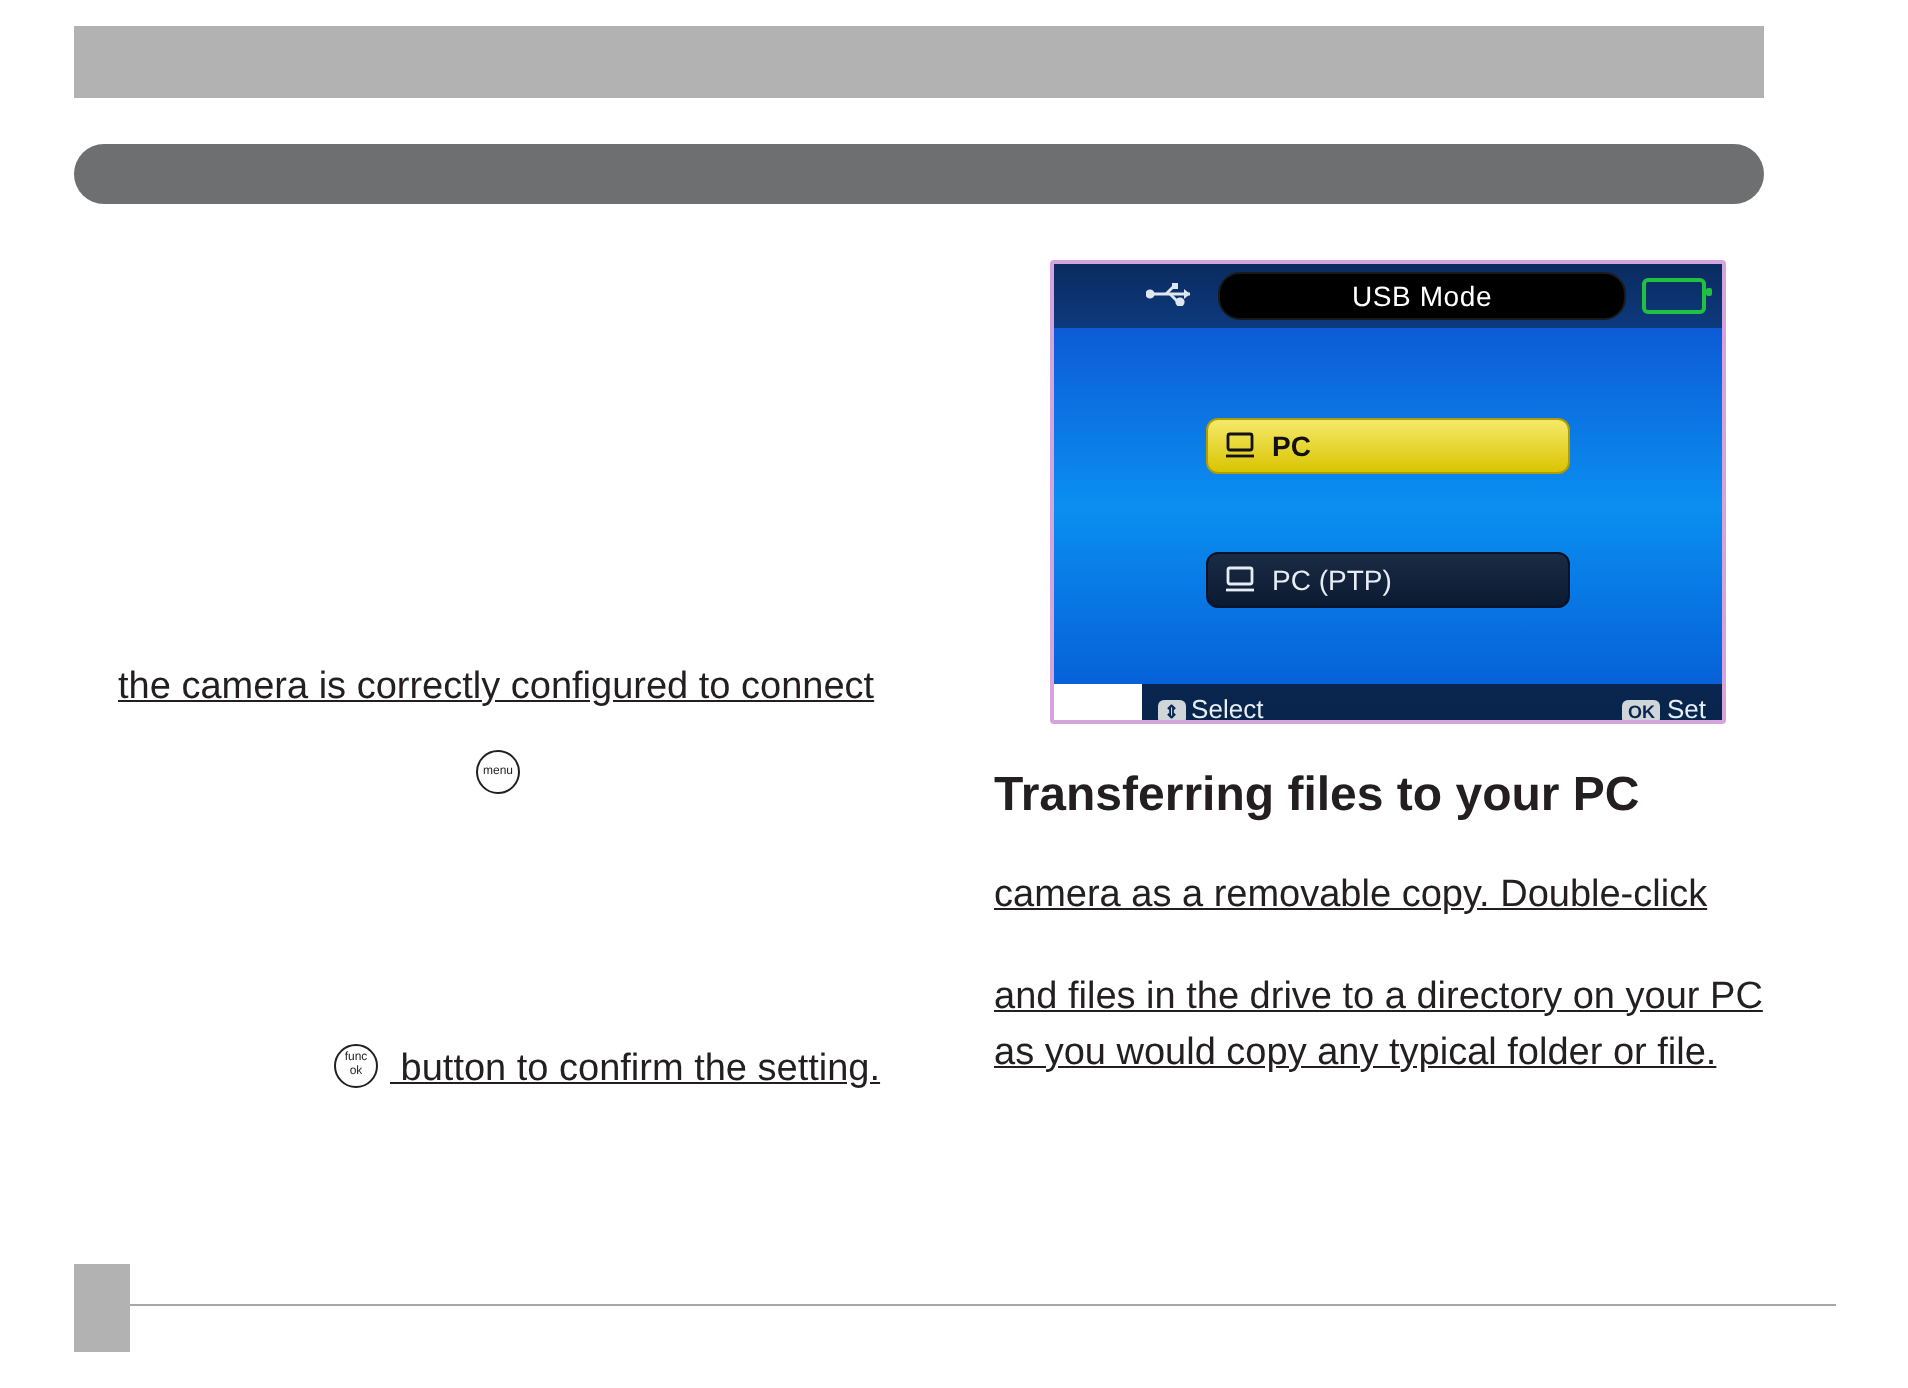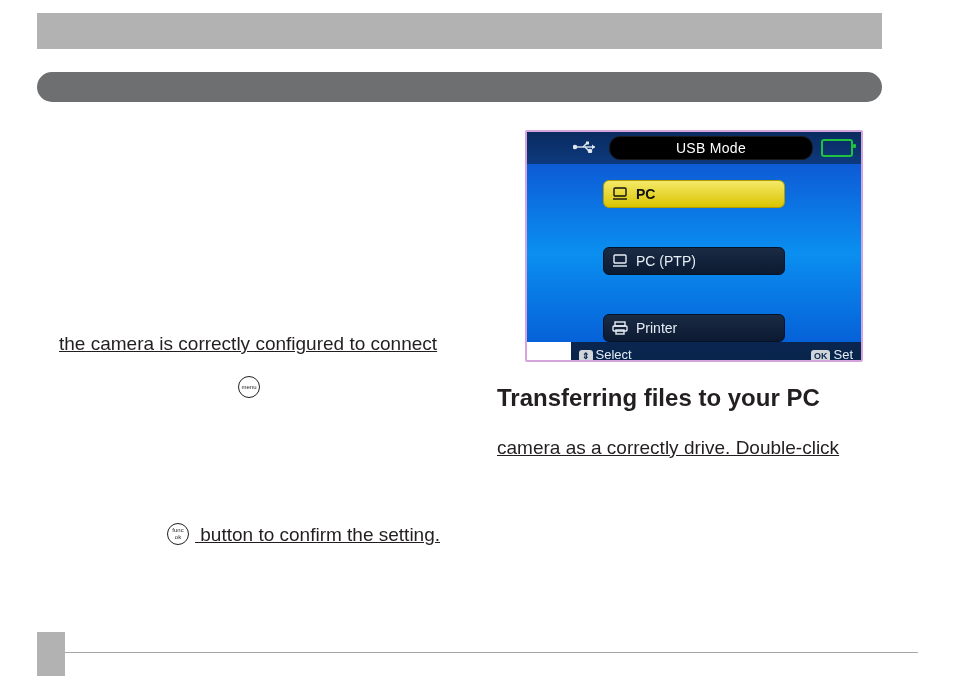--- a/index.html
+++ b/index.html
@@ -135,21 +135,21 @@
     content:"";
     position:absolute; right:-5px; top:3px;
     width:3px; height:4px; background:#20c040;
     border-radius:1px;
   }
   .cs-body {
     height: 172px;
     background: linear-gradient(#0d5bd6 0%, #0a8ff0 50%, #0661d8 100%);
     display: flex;
     flex-direction: column;
-    justify-content: flex-end;
+    justify-content: center;
     align-items: center;
     gap: 3px;
     padding-top: 6px;
   }
   .cs-item {
     width: 182px;
     height: 28px;
     display: flex;
     align-items: center;
     border-radius: 6px;
@@ -246,30 +246,20 @@
     </div>
     <div class="cs-item cs-item-idle">
       <svg width="16" height="14" viewBox="0 0 16 14">
           <g fill="none" stroke="#e6edf5" stroke-width="1.4">
             <rect x="2" y="1" width="12" height="8" rx="1"></rect>
             <line x1="1" y1="12" x2="15" y2="12"></line>
           </g>
         </svg>
       <span>PC (PTP)</span>
     </div>
-    <div class="cs-item cs-item-idle">
-      <svg width="16" height="14" viewBox="0 0 16 14">
-          <g fill="none" stroke="#e6edf5" stroke-width="1.4">
-            <rect x="3" y="1" width="10" height="4"></rect>
-            <rect x="1" y="5" width="14" height="5" rx="1"></rect>
-            <rect x="4" y="9" width="8" height="4"></rect>
-          </g>
-        </svg>
-      <span>Printer</span>
-    </div>
   </div>
 
   <div class="cs-footer">
     <span>
       <span class="kbd">⇕</span><span>Select</span>
     </span>
     <span>
       <span class="kbd">OK</span><span>Set</span>
     </span>
   </div>
@@ -286,18 +276,19 @@
   <div class="gap-big"></div>
 
   <p class="para" style="padding-left:130px">
     <span class="circle-btn func-icon"></span><span> button to conﬁrm the setting.</span>
   </p>
 </div>
 
 <div class="col-right">
   <div class="subhead">Transferring ﬁles to your PC</div>
 
-  <p class="para">camera as a correctly drive. Double-click</p>
-
+  <p class="para">camera as a removable copy. Double-click</p>
+
+  <p class="para" style="margin-top:22px">and ﬁles in the drive to a directory on your PC as you would copy any typical folder or ﬁle.</p>
 </div>
 
 <div class="page-rule"></div>
 <div class="page-tab"></div>
 
 </body></html>

